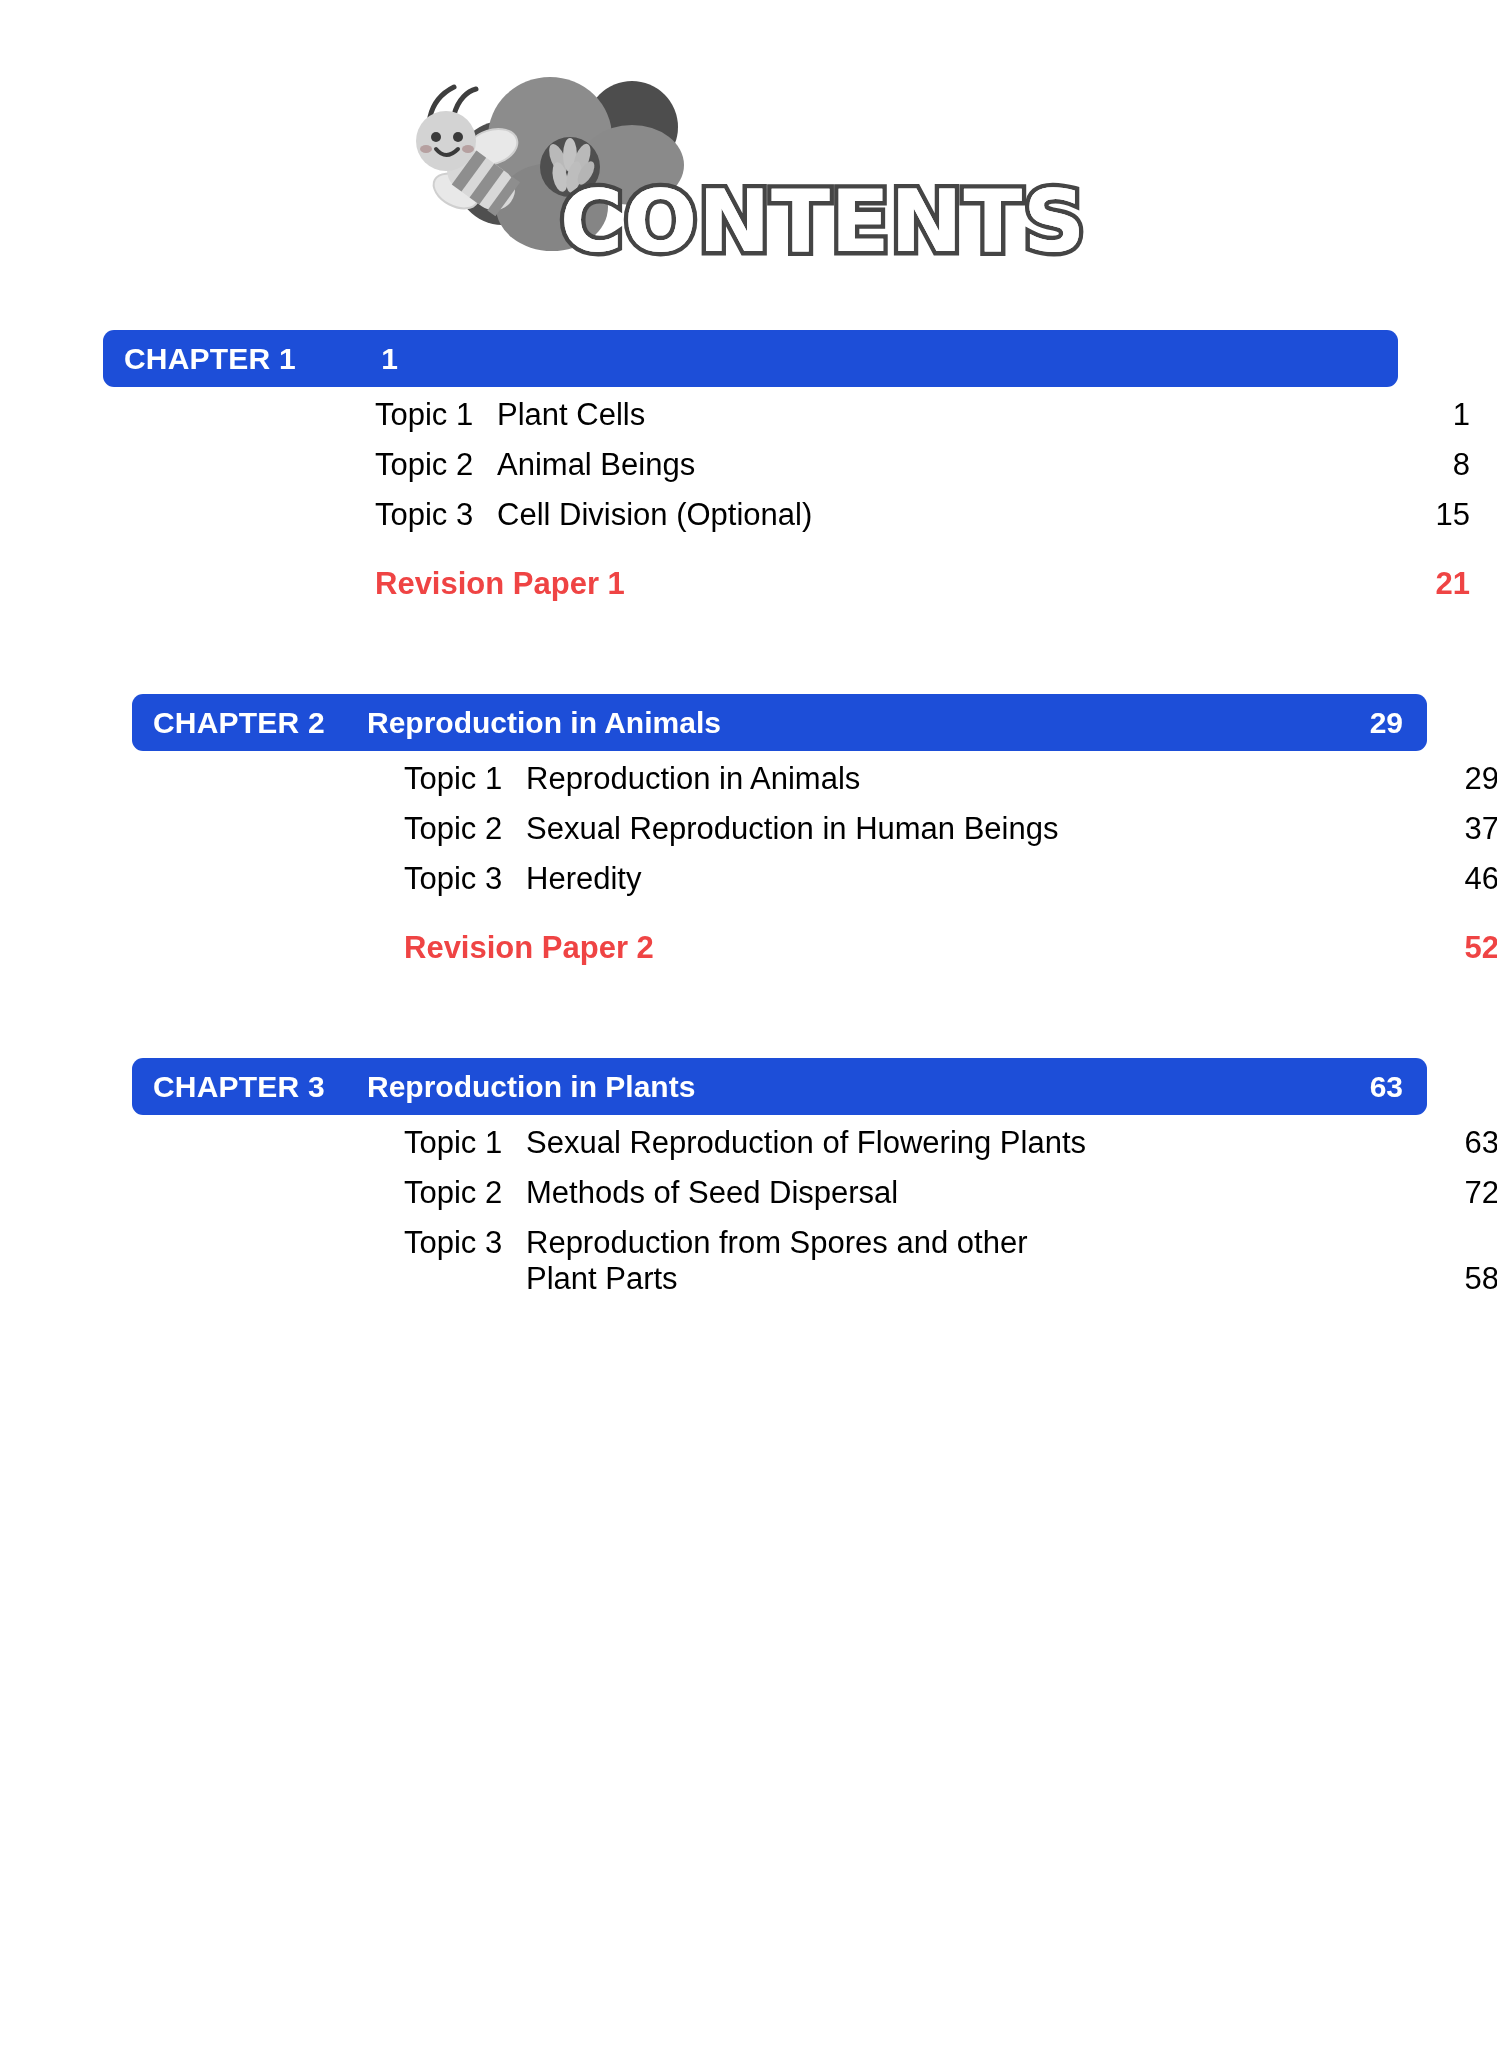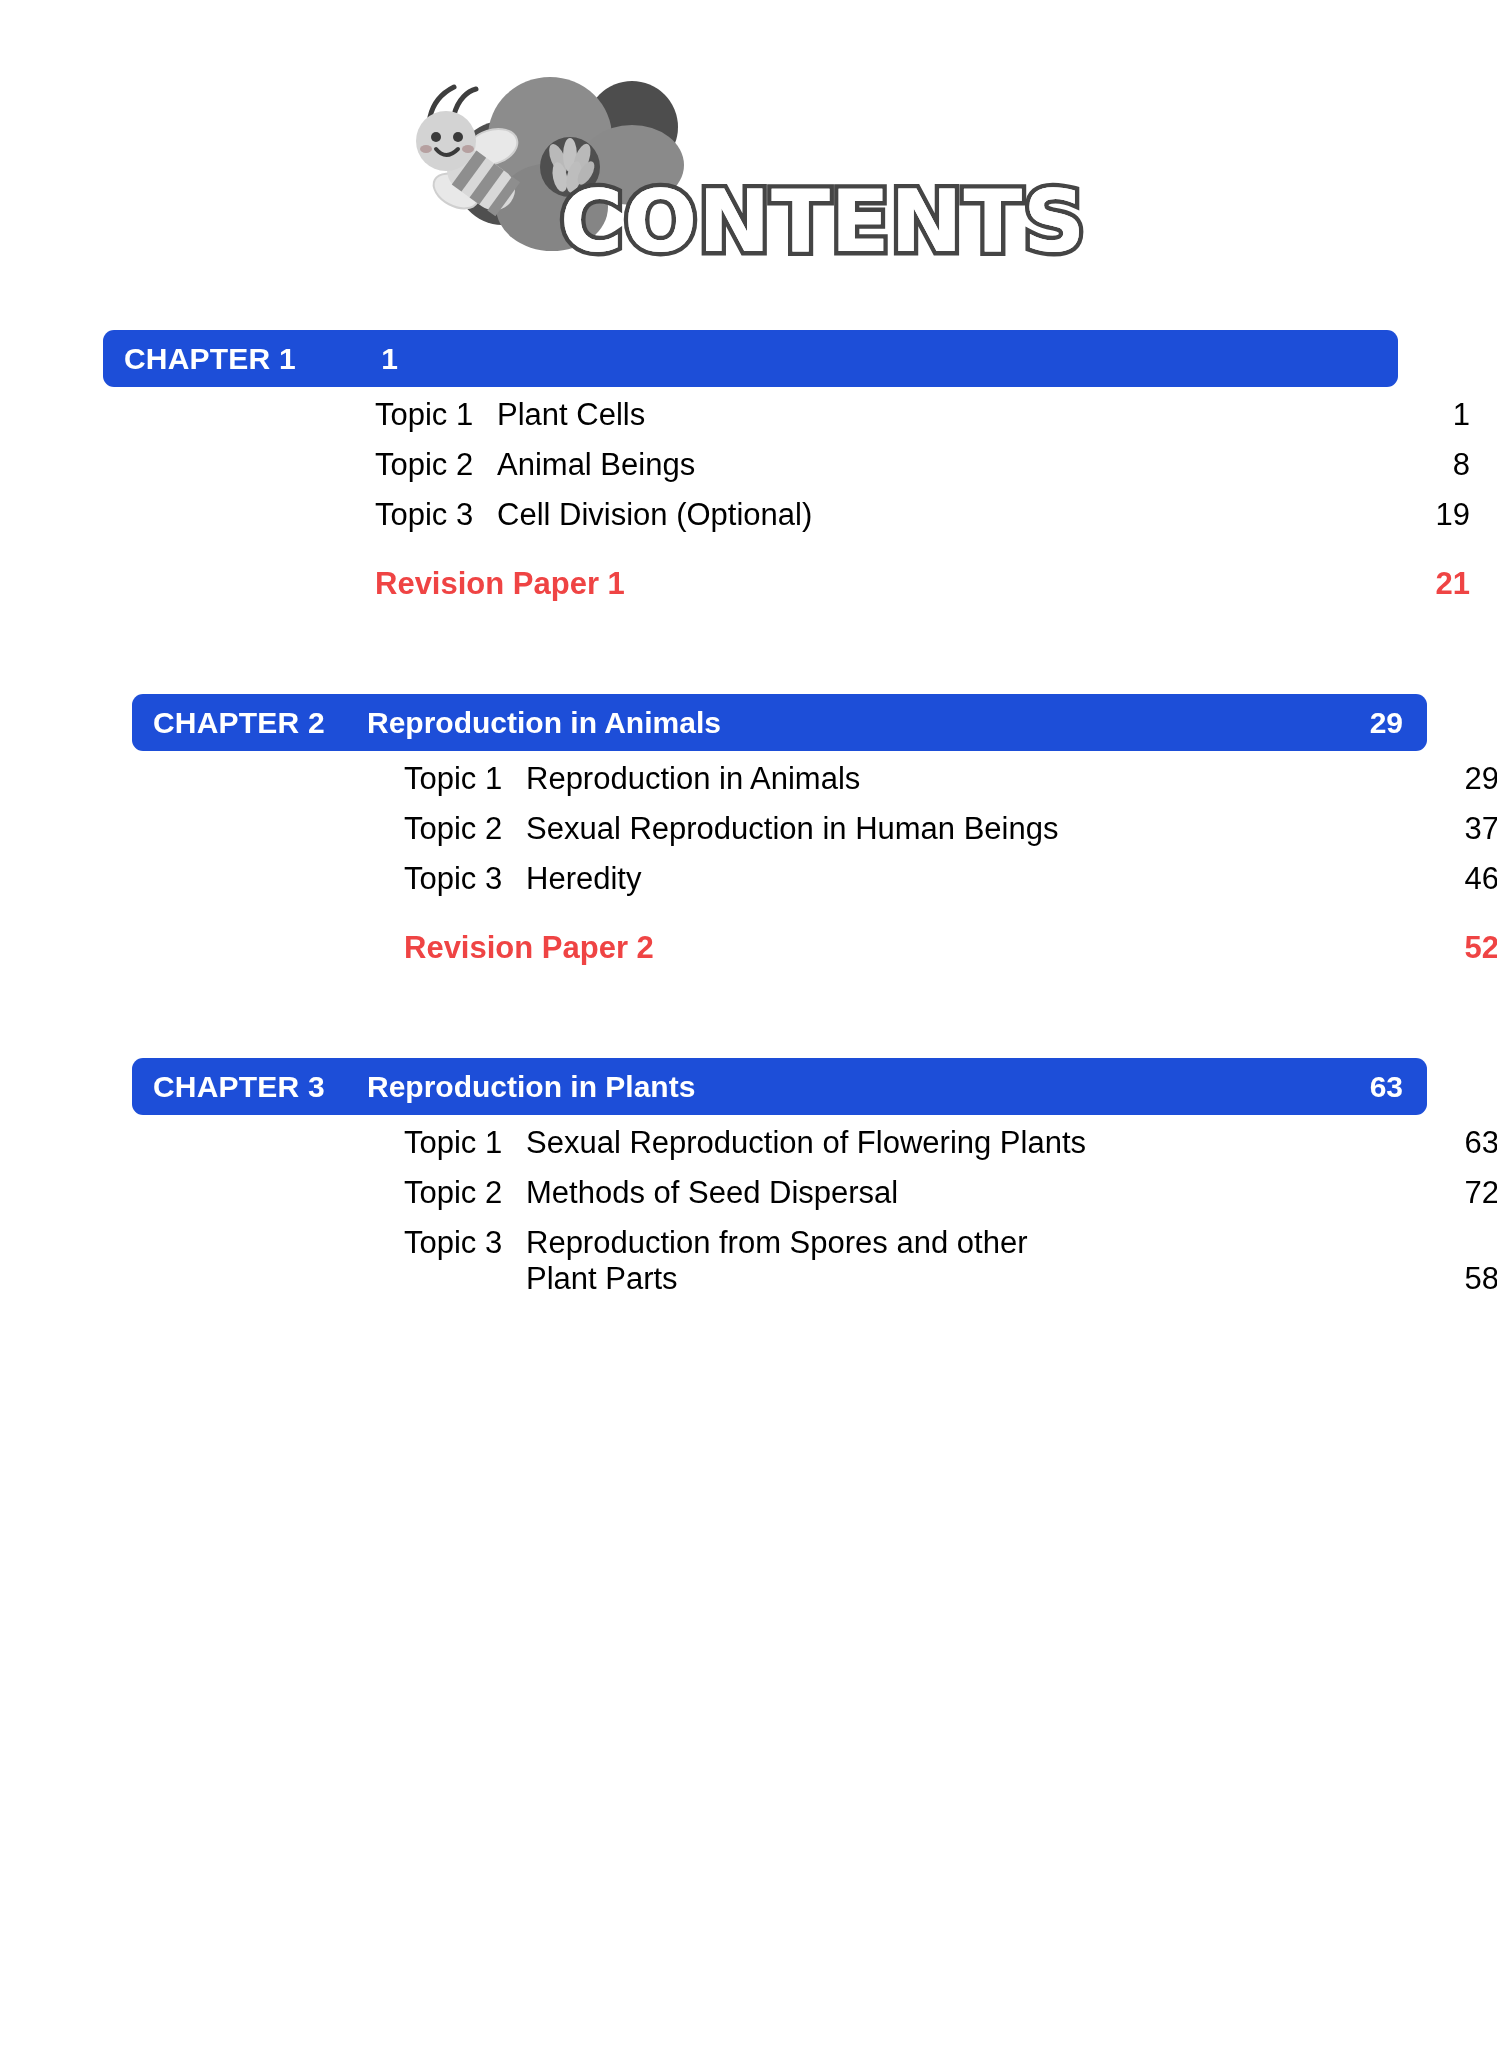--- a/index.html
+++ b/index.html
@@ -234,21 +234,21 @@
         <span class="topic-page">1</span>
       </div>
       <div class="topic-row">
         <span class="topic-label">Topic 2</span>
         <span class="topic-name">Animal Beings</span>
         <span class="topic-page">8</span>
       </div>
       <div class="topic-row">
         <span class="topic-label">Topic 3</span>
         <span class="topic-name">Cell Division (Optional)</span>
-        <span class="topic-page">19</span>
+        <span class="topic-page">15</span>
       </div>
       <div class="revision-row">
         <span class="rev-name">Revision Paper 1</span>
         <span class="rev-page">21</span>
       </div>
     </div>
   </section>
 
   <section class="chapter">
     <div class="chapter-bar">

